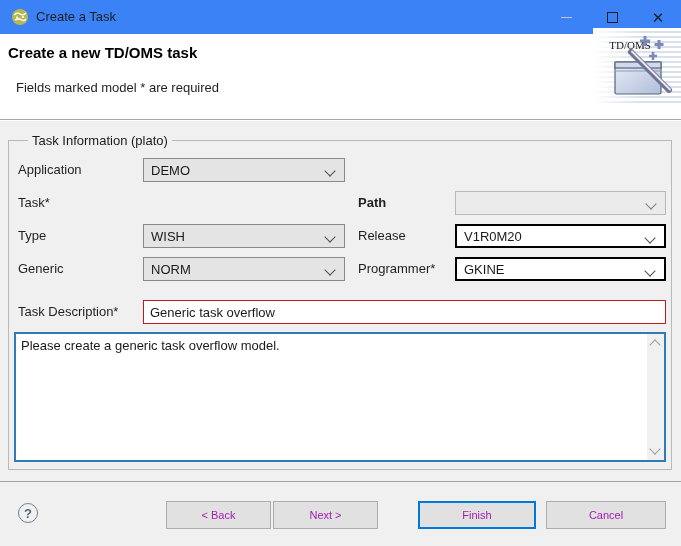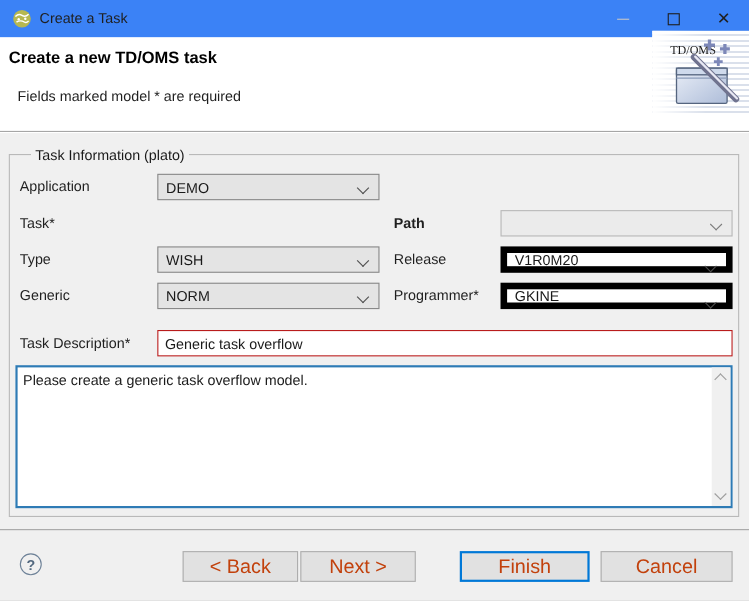--- a/index.html
+++ b/index.html
@@ -38,21 +38,21 @@
     border:1px solid #b9b9b9; background:transparent;
   }
   fieldset.group legend { margin-left:19px; padding:0 4px; font-size:13px; color:#1a1a1a; }
 
   .flabel { position:absolute; font-size:13px; color:#1f1f1f; line-height:24px; white-space:nowrap; }
 
   .combo {
     position:absolute; height:24px; background:#e4e4e4; border:1px solid #898989;
     display:flex; align-items:center; padding:0 26px 0 7px; cursor:default;
   }
-  .combo.white { background:#ffffff; border:6px solid #000000; }
+  .combo.white { background:#ffffff; border:2px solid #000000; }
   .combo.disabled { background:#ebebeb; border:1px solid #b8b8b8; }
   .combo-value { font-size:13px; color:#1a1a1a; overflow:hidden; white-space:nowrap; }
   .chev {
     position:absolute; right:10px; top:8px; width:8px; height:8px;
     border-right:1.5px solid #4f4f4f; border-bottom:1.5px solid #4f4f4f;
     transform:rotate(45deg); transform-origin:center;
   }
   .combo.disabled .chev { border-color:#7d7d7d; }
 
   .tinput {
@@ -76,21 +76,21 @@
 
   
   .footer { position:absolute; left:0; bottom:0; right:0; height:65px; background:#f0f0f0; border-top:1px solid #a3a3a3; }
   .help {
     position:absolute; left:18px; top:21px; width:20px; height:20px; border-radius:50%;
     border:1.6px solid #6e8298; color:#51677e; font-size:13px; font-weight:bold;
     display:flex; align-items:center; justify-content:center; cursor:pointer;
   }
   .btn {
     position:absolute; top:19px; height:28px; background:#e1e1e1; border:1px solid #adadad;
-    font-family:"Liberation Sans", sans-serif; font-size:18px; color:#c2410c; cursor:pointer;
+    font-family:"Liberation Sans", sans-serif; font-size:11px; color:#a21caf; cursor:pointer;
   }
   .btn.default { border:2px solid #0078d7; }
   .btn-back { left:166px; width:105px; }
   .btn-next { left:273px; width:105px; }
   .btn-finish { left:418px; width:118px; }
   .btn-cancel { left:546px; width:120px; }
 </style>
 </head>
 <body>
 

